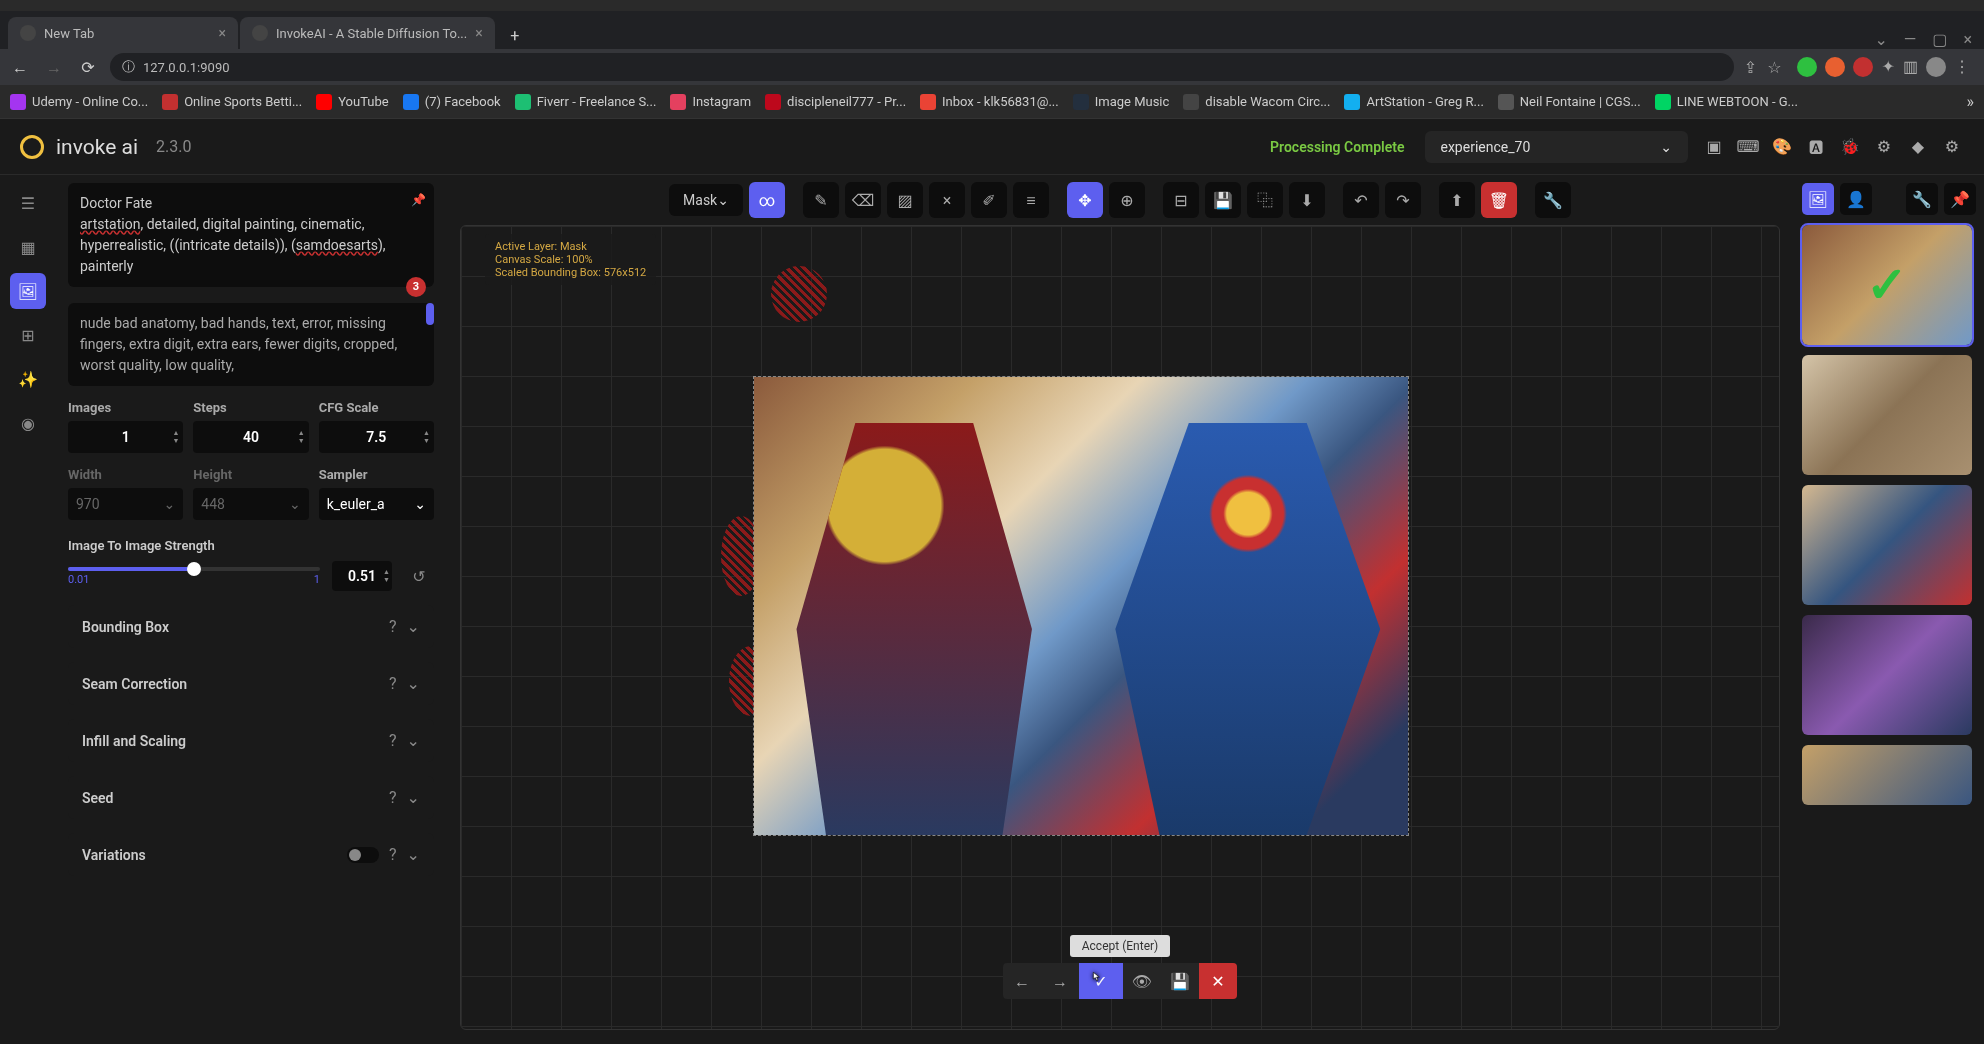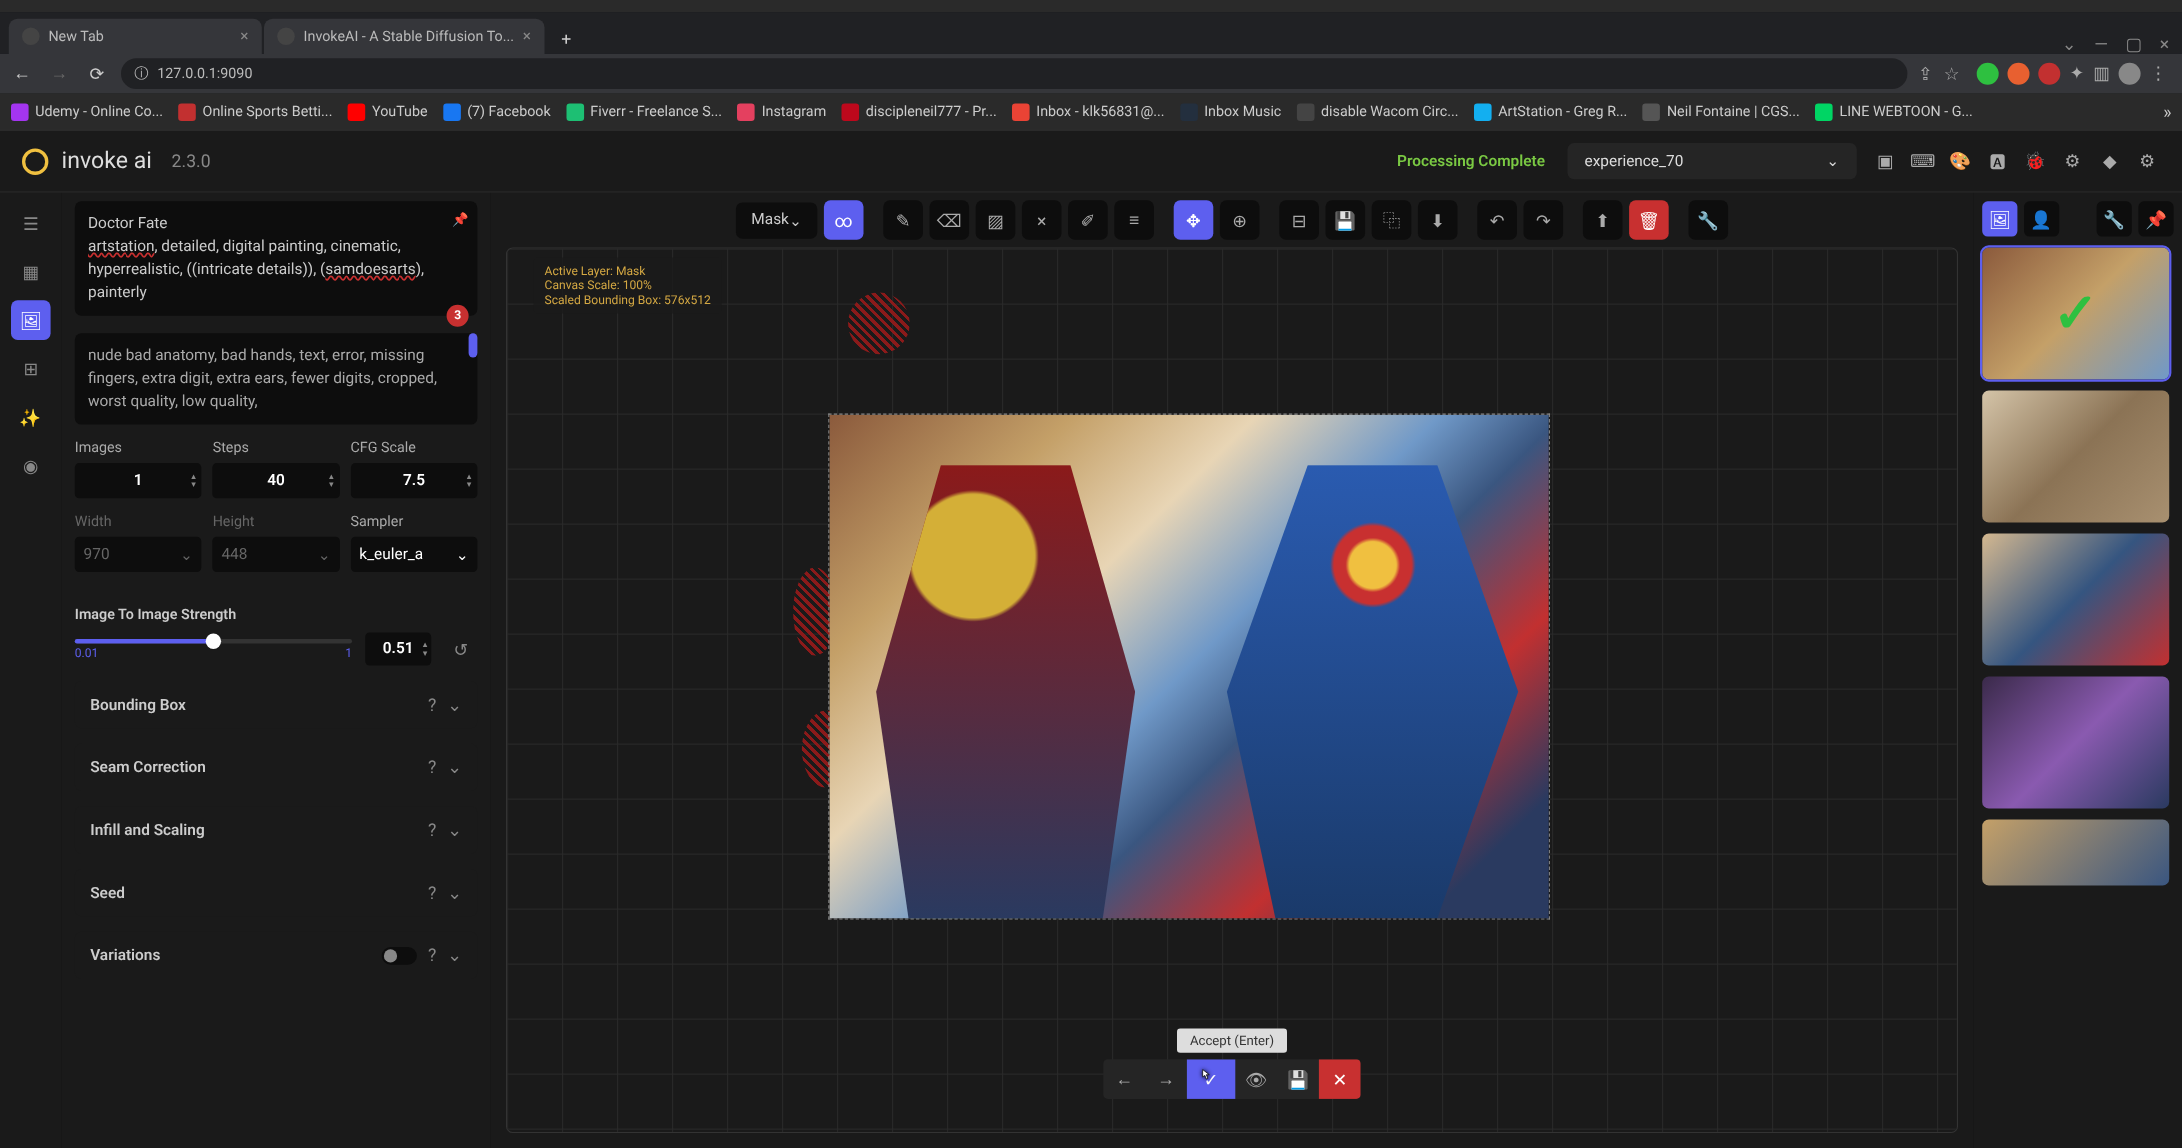--- a/index.html
+++ b/index.html
@@ -40,27 +40,27 @@
 .pin{position:absolute;top:8px;right:8px;color:#888;font-size:12px}
 .redund{text-decoration:underline wavy #c83030}
 .badge-3{position:absolute;right:8px;bottom:-10px;background:#c83030;color:#fff;border-radius:50%;width:20px;height:20px;display:flex;align-items:center;justify-content:center;font-size:11px;font-weight:bold}
 .neg-box{background:#0d0d0d;border-radius:6px;padding:10px 12px;color:#aaa;font-size:14px;line-height:1.5;position:relative;margin-top:8px}
 .neg-scroll{position:absolute;right:0;top:0;width:8px;height:22px;background:#5d5fef;border-radius:4px}
 .invoke-row{display:flex;gap:8px;margin-top:4px}
 .invoke-btn{flex:1;background:#5d5fef;color:#fff;border:none;border-radius:6px;height:40px;font-size:16px;font-weight:600;cursor:pointer}
 .cancel-btn{width:40px;height:40px;background:#2a2a2a;border:none;border-radius:6px;color:#888;cursor:pointer;display:flex;align-items:center;justify-content:center}
 .params-row{display:flex;gap:10px;margin-top:6px}
 .param{flex:1}
-.param-lbl{font-size:13px;color:#aaa;margin-bottom:6px;font-weight:400}
+.param-lbl{font-size:13px;color:#aaa;margin-bottom:6px;font-weight:700}
 .param-inp{background:#0d0d0d;border:none;border-radius:4px;height:32px;width:100%;color:#fff;text-align:center;font-size:14px;font-weight:600;position:relative}
 .param-wrap{position:relative}
 .stepper{position:absolute;right:4px;top:50%;transform:translateY(-50%);display:flex;flex-direction:column;font-size:7px;color:#888}
 .sel{background:#0d0d0d;border:none;border-radius:4px;height:32px;width:100%;color:#fff;padding:0 8px;font-size:14px;display:flex;align-items:center;justify-content:space-between}
 .dim{color:#666}
-.slider-sec{margin-top:24px}
+.slider-sec{margin-top:10px}
 .slider-lbl{font-size:13px;color:#ccc;margin-bottom:8px;font-weight:600}
 .slider-row{display:flex;align-items:center;gap:12px}
 .slider-track{flex:1;height:4px;background:#333;border-radius:2px;position:relative}
 .slider-fill{position:absolute;left:0;height:100%;background:#5d5fef;border-radius:2px}
 .slider-thumb{position:absolute;width:14px;height:14px;background:#fff;border-radius:50%;top:-5px;transform:translateX(-50%)}
 .slider-val{background:#0d0d0d;border-radius:4px;width:60px;height:30px;display:flex;align-items:center;justify-content:center;color:#fff;font-size:14px;font-weight:600;position:relative}
 .slider-reset{width:30px;height:30px;display:flex;align-items:center;justify-content:center;color:#888;cursor:pointer}
 .slider-minmax{display:flex;justify-content:space-between;font-size:11px;color:#5d5fef;margin-top:2px}
 .accordion{background:#1a1a1a;border-radius:6px;padding:12px 14px;display:flex;align-items:center;justify-content:space-between;cursor:pointer;margin-top:6px}
 .acc-title{font-size:14px;color:#ccc;font-weight:600}
@@ -176,21 +176,21 @@
   <div class="bm">
       <span class="bm-ico" style="background:#bd081c"></span>
       <span>discipleneil777 - Pr...</span>
     </div>
   <div class="bm">
       <span class="bm-ico" style="background:#ea4335"></span>
       <span>Inbox - klk56831@...</span>
     </div>
   <div class="bm">
       <span class="bm-ico" style="background:#232f3e"></span>
-      <span>Inbox Music</span>
+      <span>Image Music</span>
     </div>
   <div class="bm">
       <span class="bm-ico" style="background:#444"></span>
       <span>disable Wacom Circ...</span>
     </div>
   <div class="bm">
       <span class="bm-ico" style="background:#13aff0"></span>
       <span>ArtStation - Greg R...</span>
     </div>
   <div class="bm">

